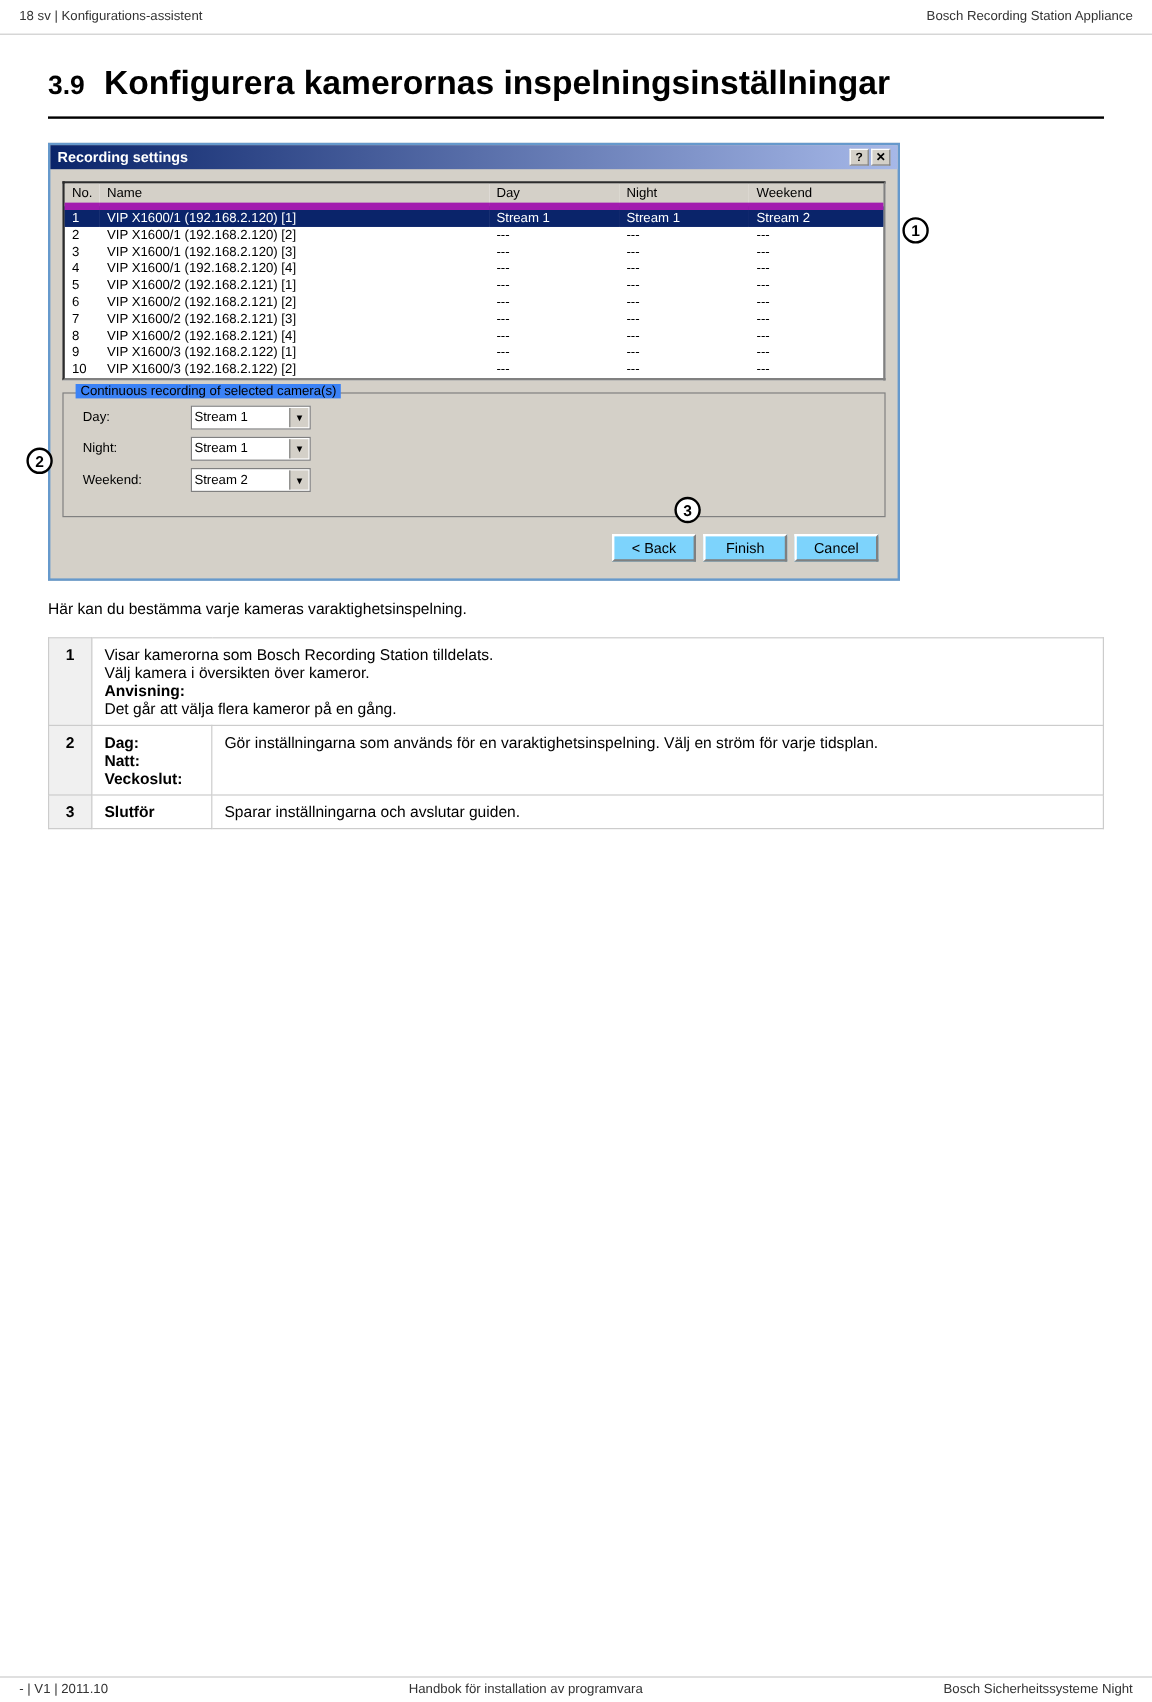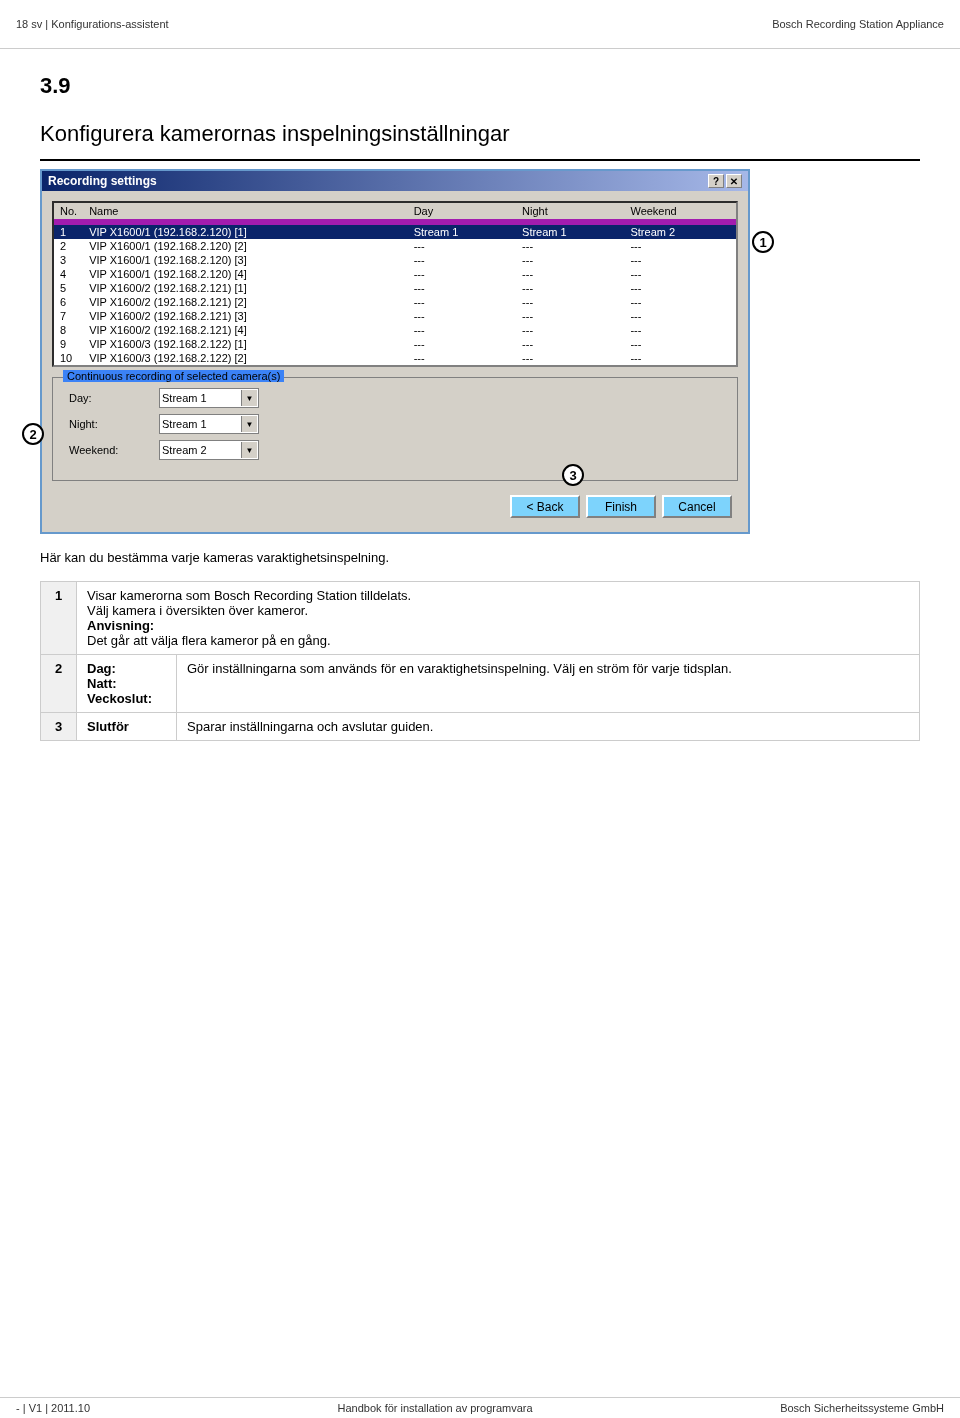--- a/index.html
+++ b/index.html
@@ -12,21 +12,21 @@
       min-height: 1418px;
       position: relative;
     }
 
     
     .header-bar {
       display: flex;
       justify-content: space-between;
       align-items: center;
       border-bottom: 1px solid #ccc;
-      padding: 18px 16px;
+      padding: 8px 16px;
       font-size: 11px;
       color: #333;
       gap: 24px;
     }
 
     
     .footer-bar {
       position: absolute;
       bottom: 0;
       left: 0;
@@ -46,33 +46,32 @@
     }
 
     
     .section-number {
       font-size: 22px;
       font-weight: bold;
       margin-bottom: 6px;
     }
 
     .section-title {
-      font-size: 22px;
-      font-weight: normal;
+      font-size: 28px;
+      font-weight: bold;
       margin-bottom: 6px;
     }
 
     .section-header {
       display: flex;
       align-items: baseline;
       gap: 16px;
-      margin-bottom: 8px;
+      margin-bottom: 20px;
       border-bottom: 2px solid #000;
       padding-bottom: 6px;
-      flex-direction: column;
     }
 
     .breadcrumb {
       font-size: 13px;
       margin-bottom: 14px;
     }
 
     .breadcrumb strong {
       font-weight: bold;
     }
@@ -512,14 +511,14 @@
         <td class="desc-cell">Sparar inställningarna och avslutar guiden.</td>
       </tr>
     </tbody>
   </table>
 
 </div>
 
 <div class="footer-bar">
   <span>- | V1 | 2011.10</span>
   <span>Handbok för installation av programvara</span>
-  <span>Bosch Sicherheitssysteme GmbH</span>
+  <span>Bosch Sicherheitssysteme Night</span>
 </div>
 
 </body></html>

